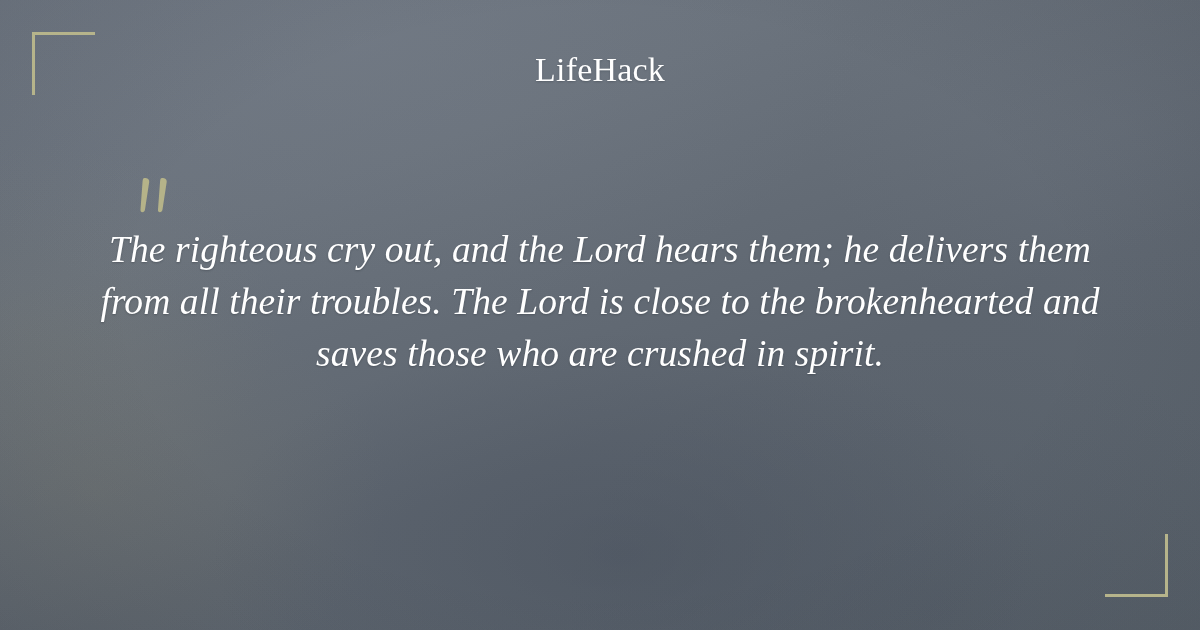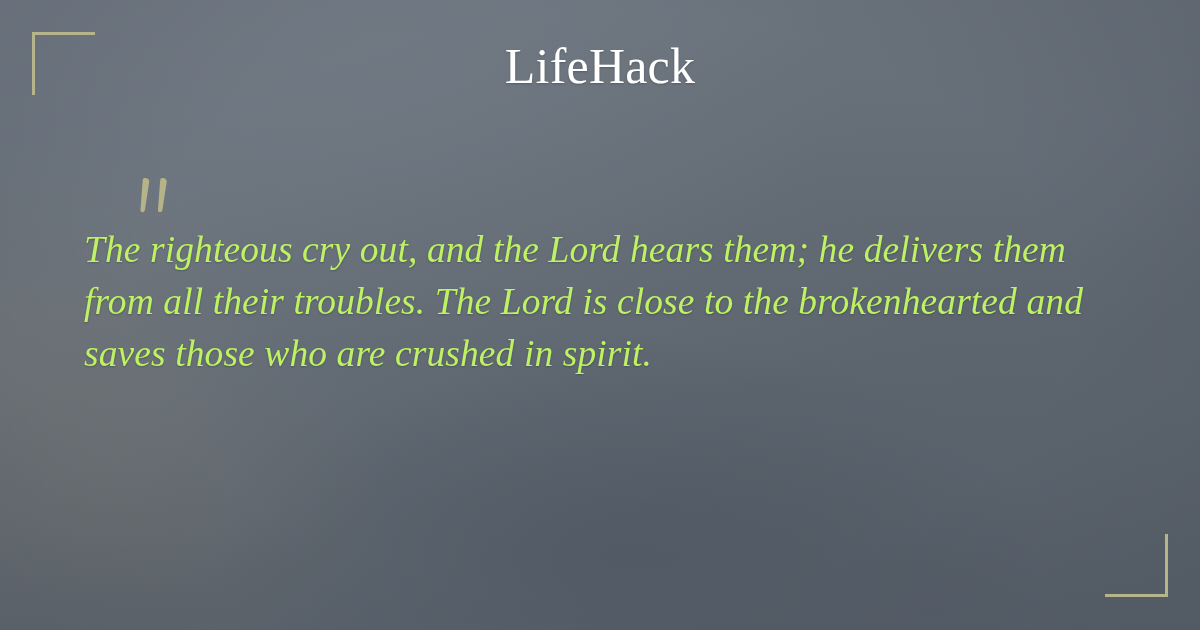--- a/index.html
+++ b/index.html
@@ -68,27 +68,27 @@
   .corner-br {
     right: 32px;
     bottom: 33px;
     border-bottom: 3px solid #b6b48b;
     border-right: 3px solid #b6b48b;
   }
 
   
   .brand {
     position: absolute;
-    top: 41px;
+    top: 53px;
     left: 0;
     width: 100%;
     text-align: center;
     color: #ffffff;
     font-family: "Liberation Serif", serif;
-    font-size: 50px;
+    font-size: 34px;
     font-weight: 400;
     letter-spacing: 0.2px;
     line-height: 1;
     text-shadow: 0 1px 2px rgba(30,35,42,0.28);
   }
 
   
   .quote-block {
     position: absolute;
     left: 0;
@@ -101,25 +101,26 @@
     height: 54px;
   }
   .quote-mark svg {
     position: absolute;
     left: 134px;
     top: 6px;
   }
   .quote-text {
     margin: 0;
     padding: 0 84px;
-    color: #bef264;
+    color: #ffffff;
     font-family: "Liberation Serif", serif;
     font-style: italic;
     font-size: 37.5px;
     line-height: 52px;
+    text-align: center;
     letter-spacing: 0.1px;
     text-shadow: 0 1px 2px rgba(30,35,42,0.30);
   }
 </style>
 </head>
 <body>
 
 <div class="canvas">
 
   <div class="bg-base"></div>

